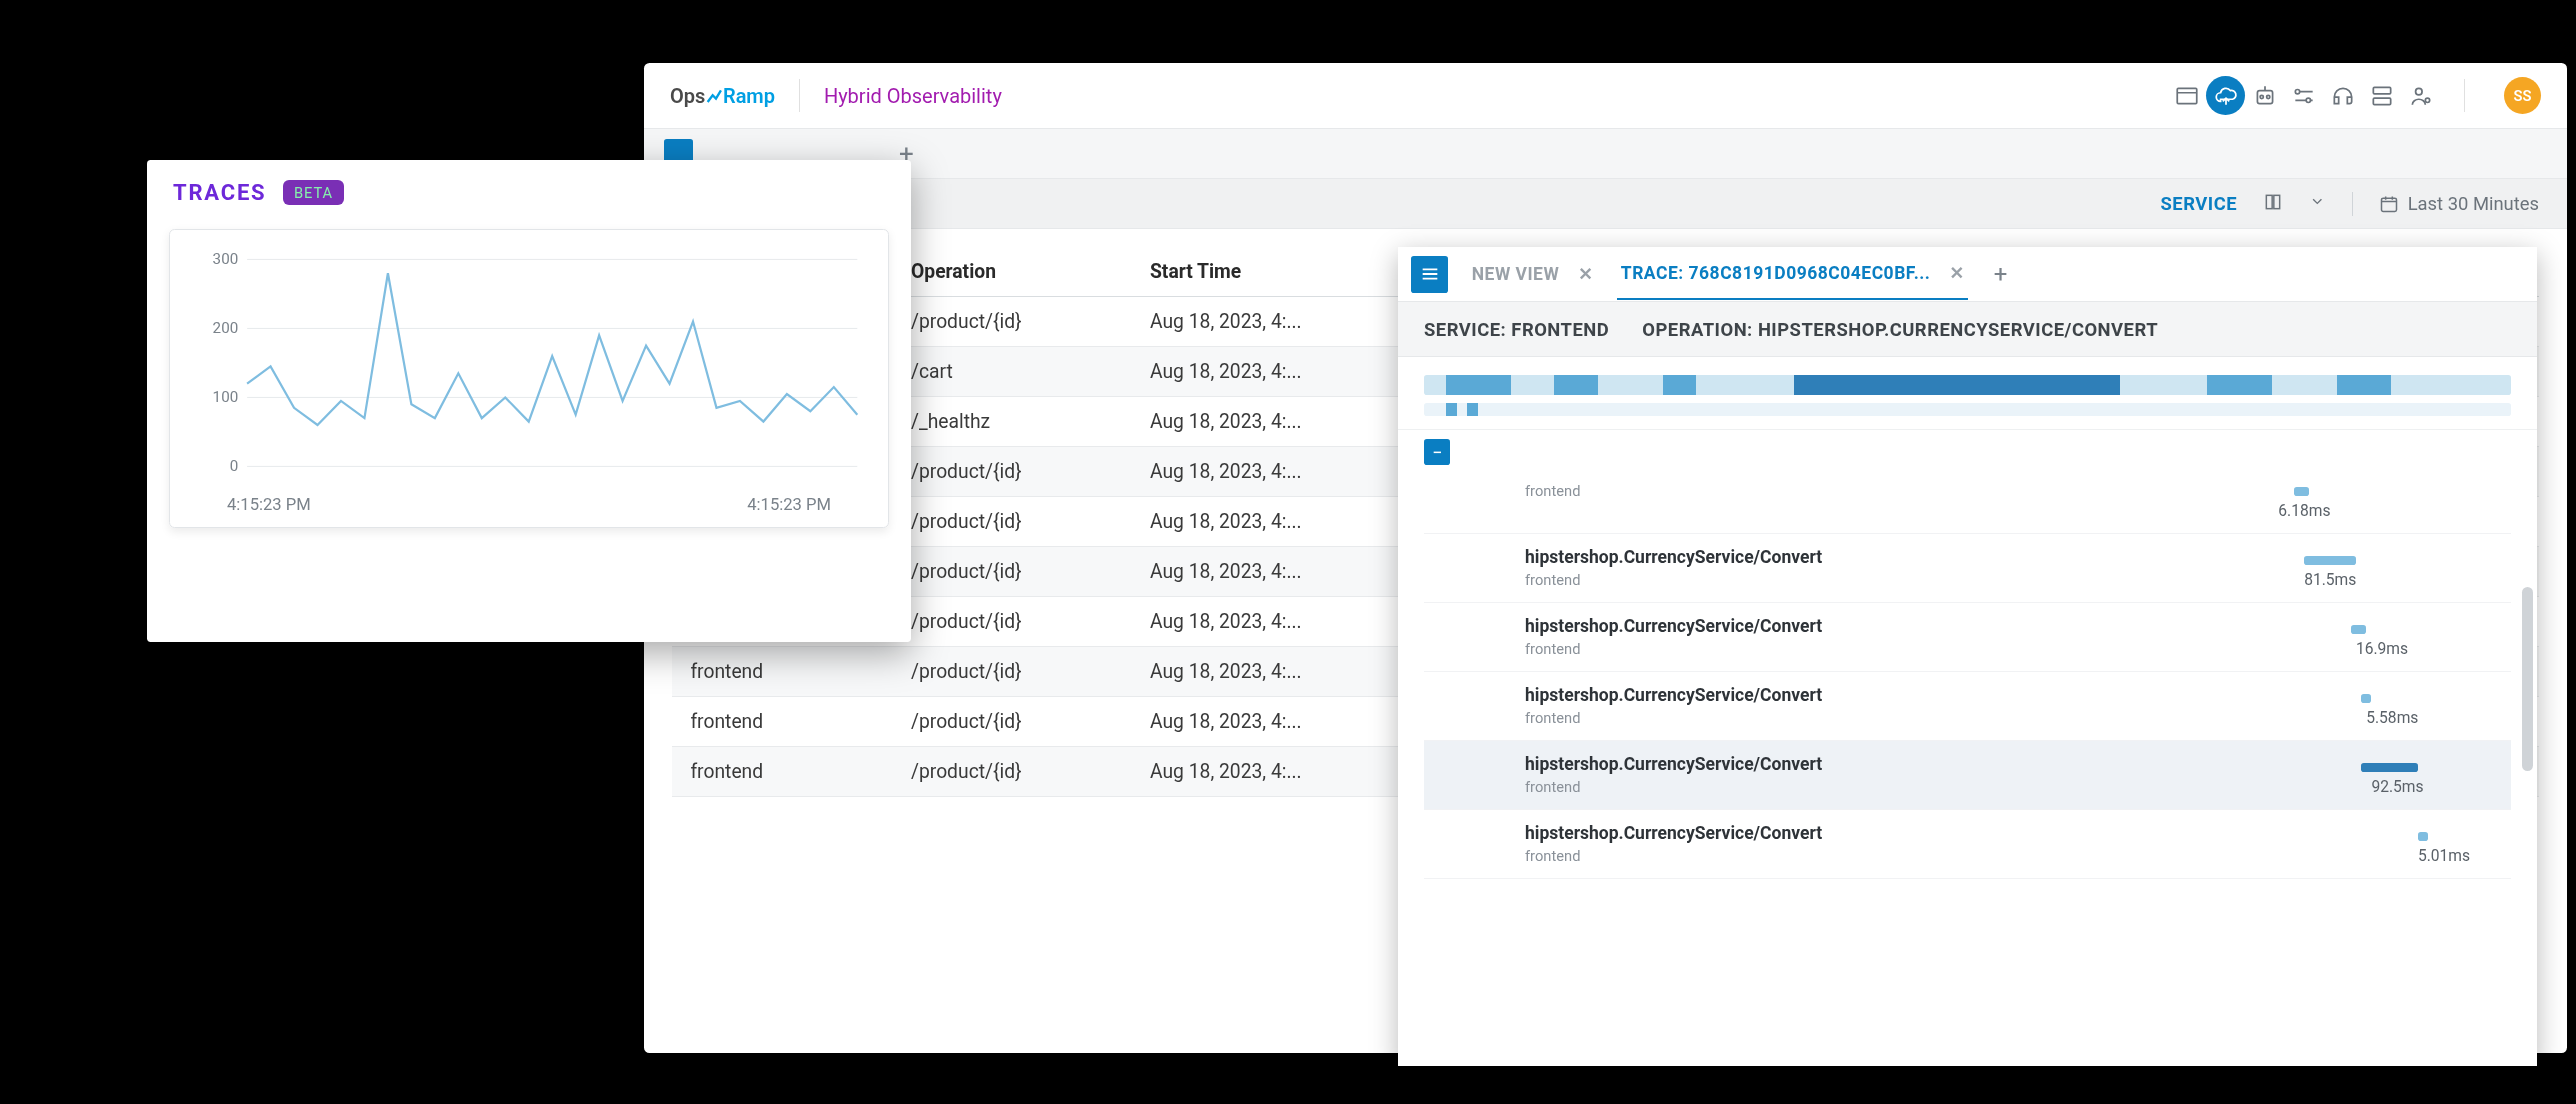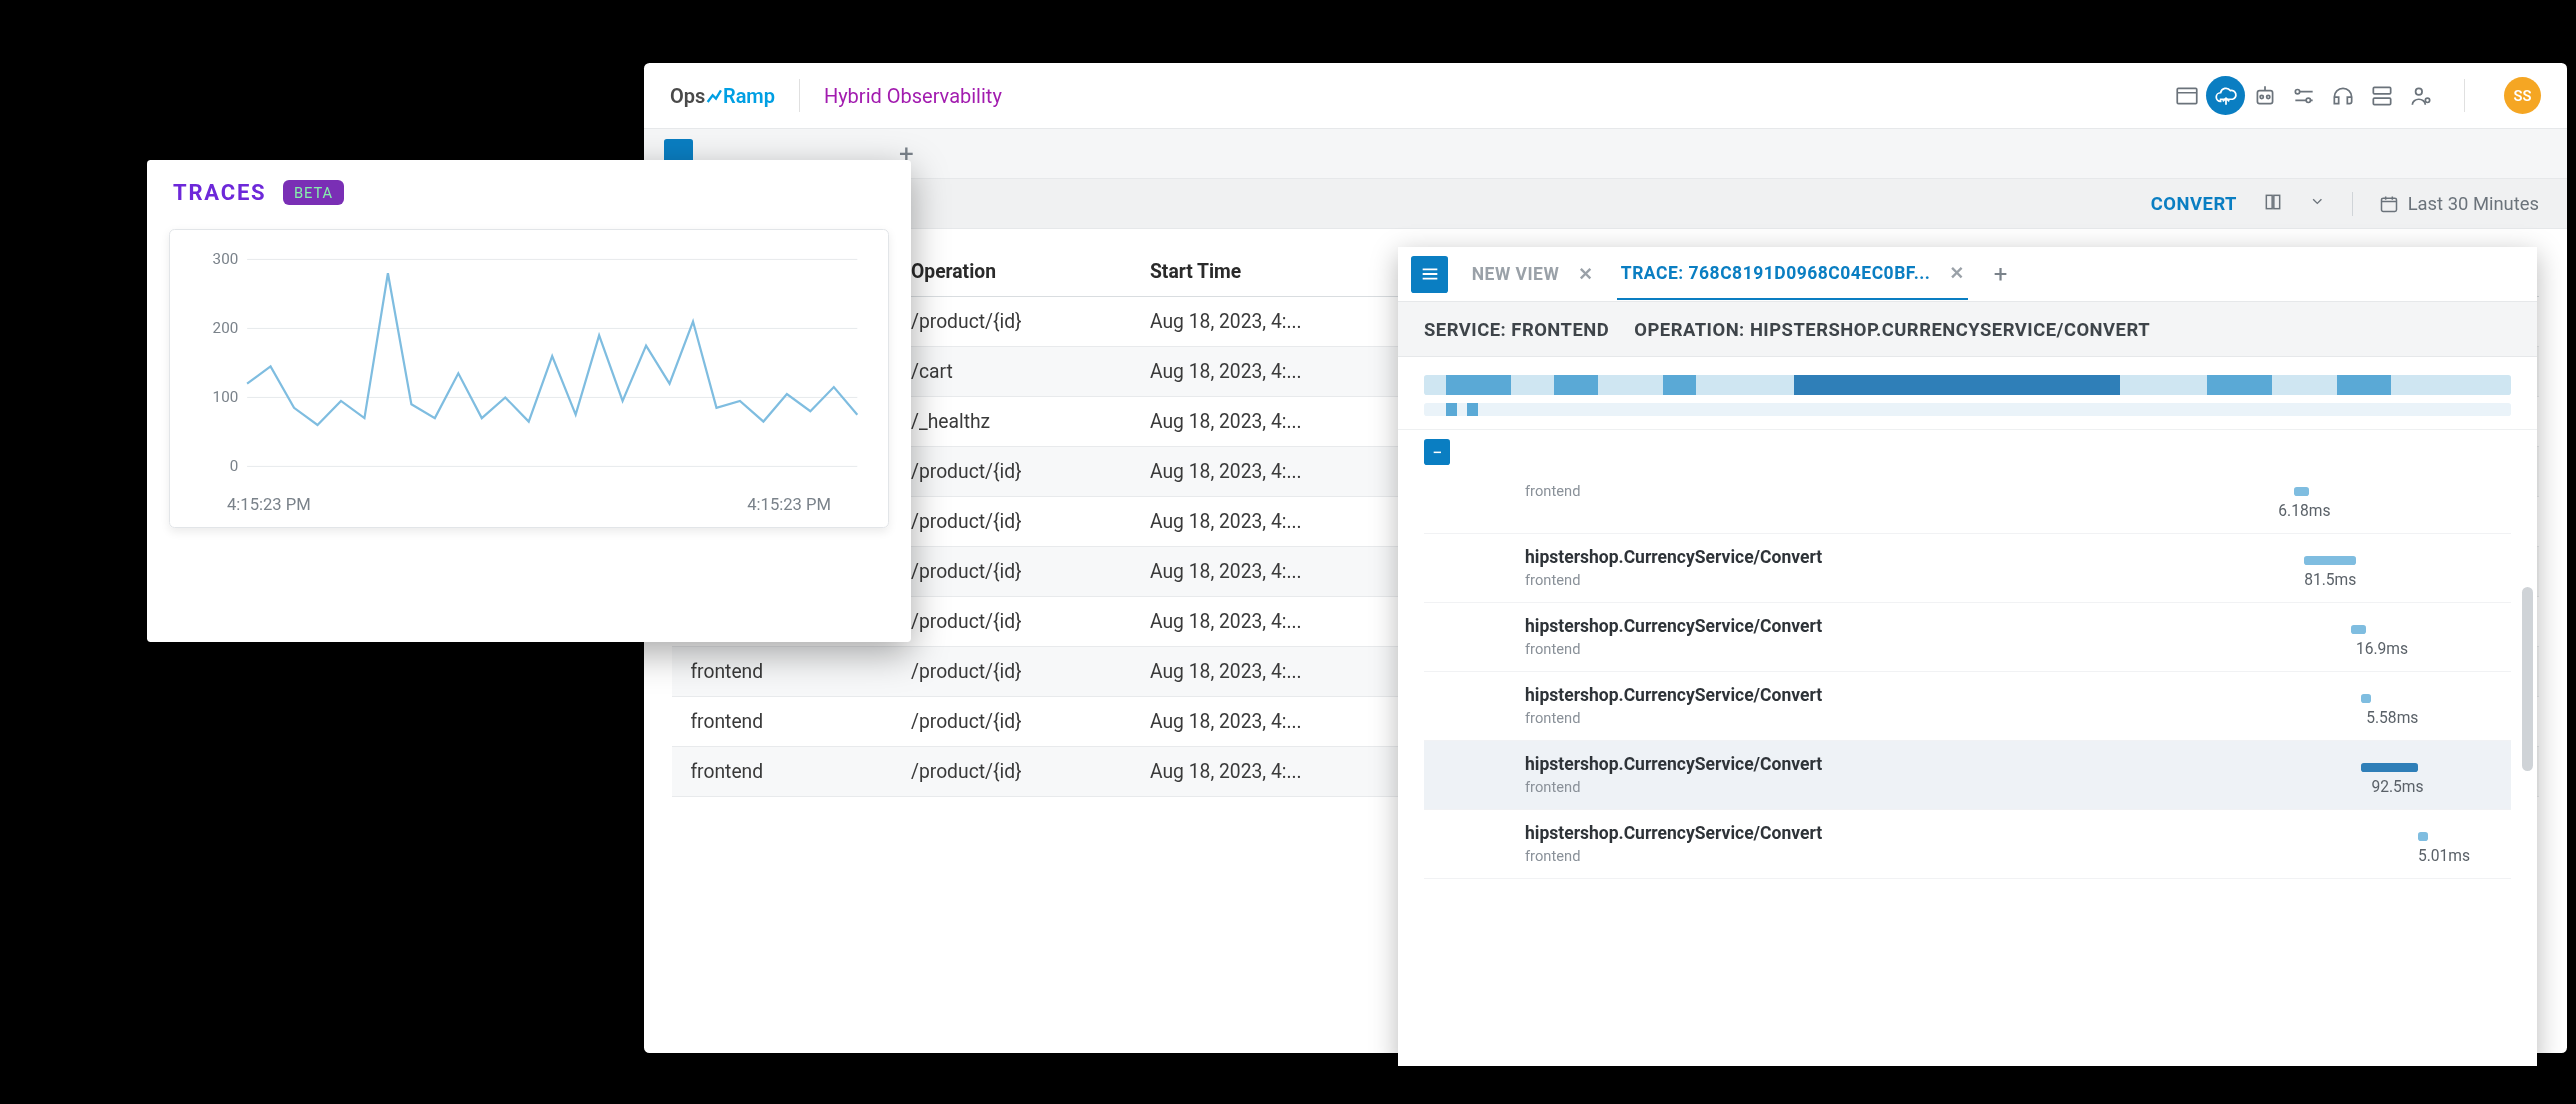--- a/index.html
+++ b/index.html
@@ -42,21 +42,21 @@
 .axis-x{display:flex;justify-content:space-between;padding:5.5px 37px 0;color:#7a828a;font-size:16.6px}
 
 .detail{position:absolute;left:1398px;top:247px;width:1139px;height:819px;background:#fff;box-shadow:0 7.4px 26px rgba(0,0,0,.28);display:flex;flex-direction:column}
 .detail-tabs{height:55px;display:flex;align-items:center;border-bottom:0.9px solid #e6e8ea;padding:0 13px;gap:20px}
 .hamburger{width:37px;height:37px;background:#0a7ec2;color:#fff;display:flex;align-items:center;justify-content:center;border-radius:2.8px}
 .hamburger svg{width:22px;height:22px;stroke:#fff;stroke-width:2;fill:none}
 .dtab{display:flex;align-items:center;gap:19px;font-size:17.5px;font-weight:700;color:#9aa1a8;letter-spacing:0.5px;padding:14.7px 3.7px}
 .dtab.sel{color:#0a7ec2;border-bottom:2.8px solid #0a7ec2}
 .dtab .x{color:#9aa1a8;cursor:pointer}
 .dplus{color:#7a828a;font-size:24px;margin-left:5.5px}
-.breadcrumb{height:55px;display:flex;align-items:center;gap:25px;padding:0 26px;border-bottom:0.9px solid #e6e8ea;background:#f4f5f6}
+.breadcrumb{height:55px;display:flex;align-items:center;gap:33px;padding:0 26px;border-bottom:0.9px solid #e6e8ea;background:#f4f5f6}
 .bc{font-size:18.4px;font-weight:700;color:#3e4449;letter-spacing:0.5px}
 .timeline-wrap{padding:18.4px 26px 5.5px;border-bottom:0.9px solid #eef0f1}
 .timeline{height:20px;background:#cfe6f2;border-radius:2.8px;position:relative;margin-bottom:7.4px}
 .timeline .chunk{position:absolute;top:0;height:100%;background:#5aa9d6}
 .timeline.secondary{height:13px;background:#eaf3f9}
 .collapse{width:26px;height:26px;background:#0a7ec2;display:flex;align-items:center;justify-content:center;border-radius:2.8px;margin:9.2px 26px 0}
 .collapse svg{width:14.7px;height:14.7px;stroke:#fff;stroke-width:2.5}
 .span-list{flex:1;overflow-y:auto;padding:0 26px}
 .span-row{display:flex;align-items:flex-start;padding:13px 0;border-bottom:0.9px solid #f1f2f4}
 .span-row.highlight{background:#eef2f6}
@@ -135,21 +135,21 @@
         </div>
       <div class="vrule"></div>
       <div class="avatar">SS</div>
     </div>
   </div>
   <div class="tabstrip">
     <div class="tab-box"></div>
     <div class="plus-tab">+</div>
   </div>
   <div class="toolbar">
-    <span class="refresh">CONVERT</span>
+    <span class="refresh">SERVICE</span>
     <span><svg width="20" height="20" viewBox="0 0 24 24" fill="none" stroke="#6b737b" stroke-width="1.8">
           <rect x="4" y="4" width="7" height="16"></rect>
           <rect x="13" y="4" width="7" height="16"></rect>
         </svg></span>
     <span><svg width="16.6" height="16.6" viewBox="0 0 24 24" fill="none" stroke="#6b737b" stroke-width="2">
           <path d="M6 9l6 6 6-6"></path>
         </svg></span>
     <div style="width:0.9px;height:24px;background:#d0d4d8"></div>
     <div class="timerange">
       <svg width="20" height="20" viewBox="0 0 24 24" fill="none" stroke="#6b737b" stroke-width="1.8">

